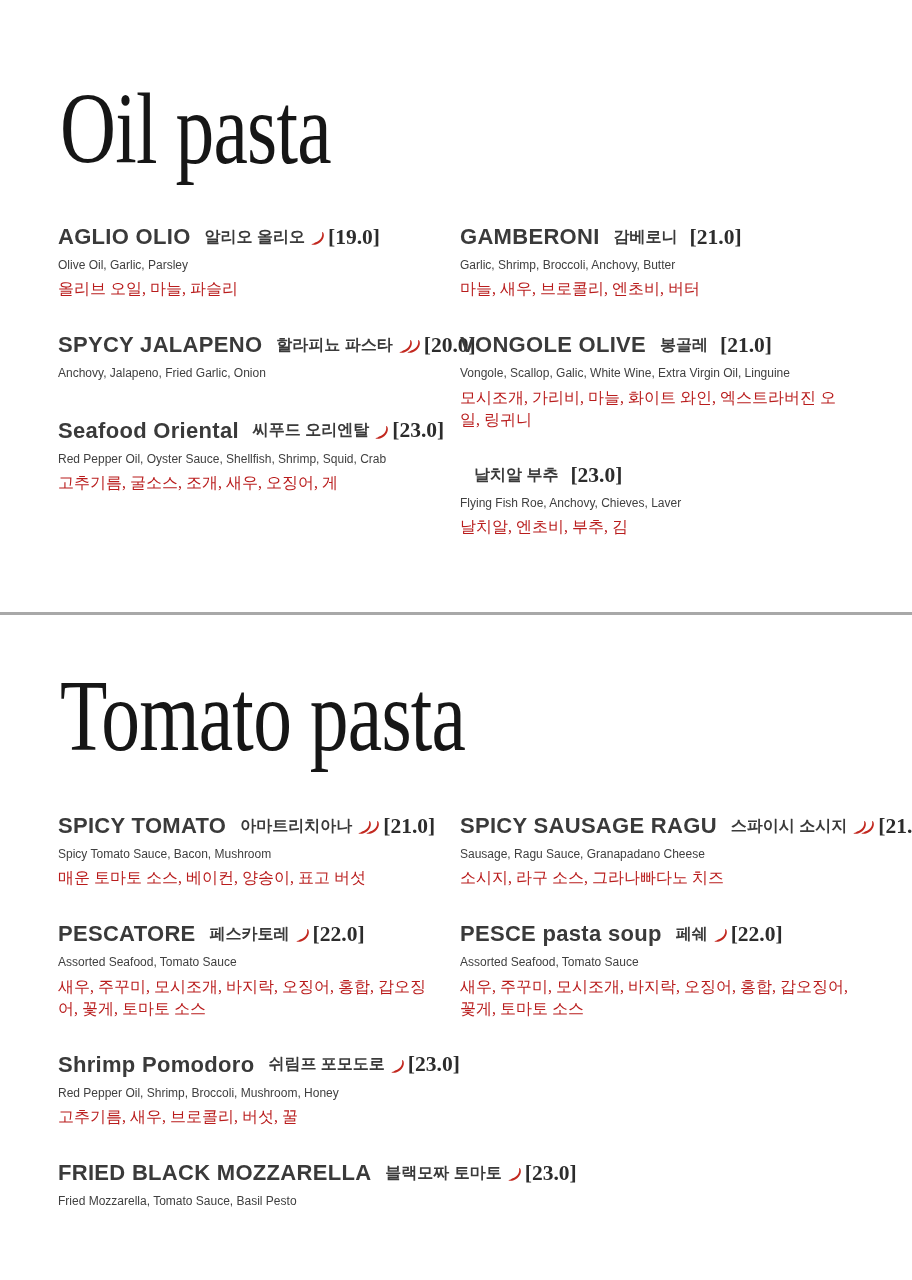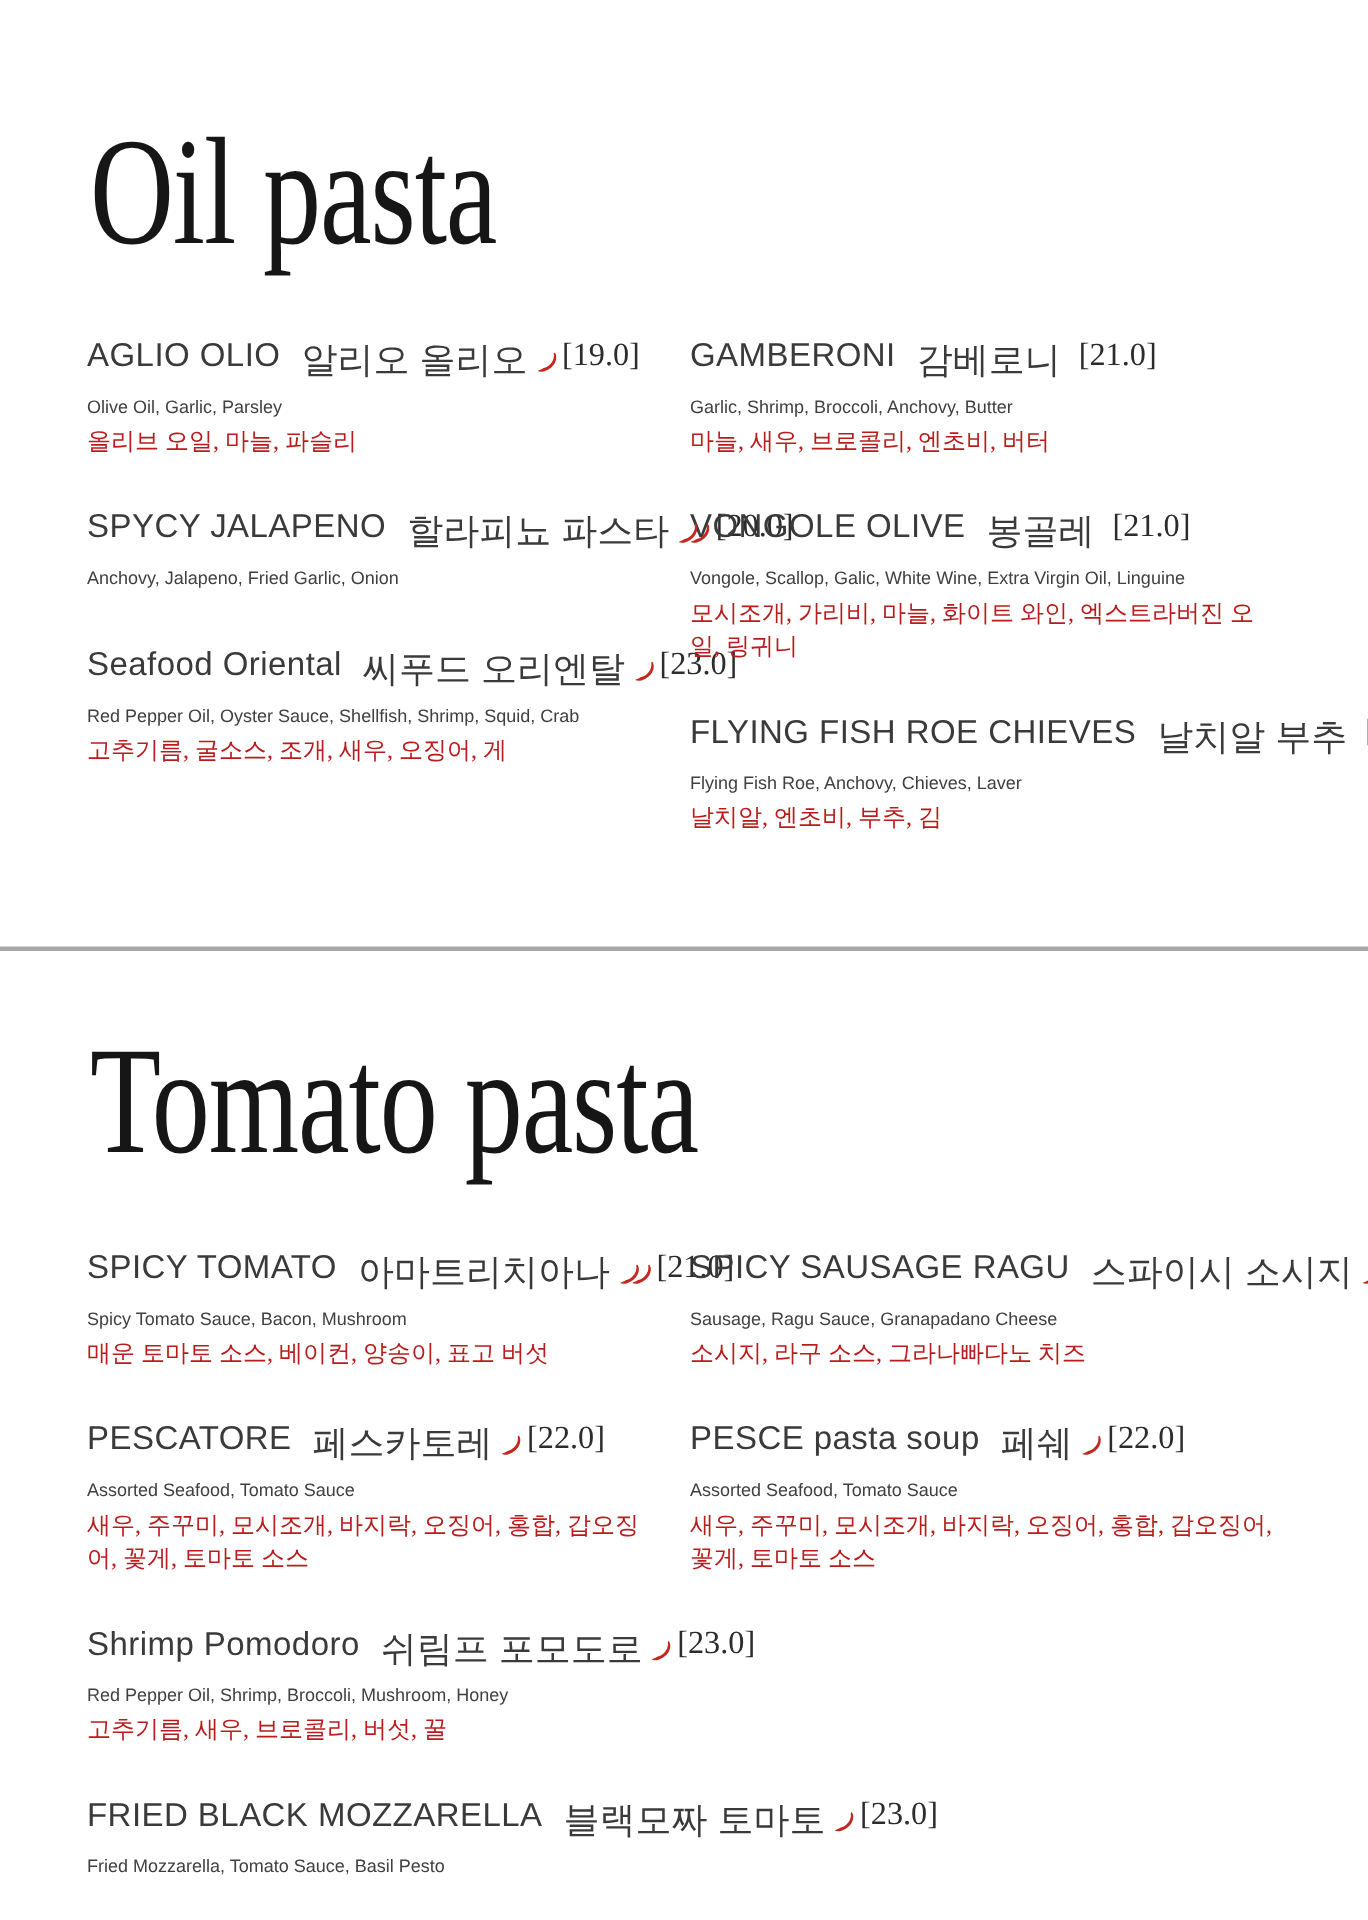--- a/index.html
+++ b/index.html
@@ -32,31 +32,32 @@
   .menu-grid {
     display: grid;
     grid-template-columns: 402px 1fr;
     align-items: start;
   }
   .col { display: flex; flex-direction: column; }
 
   .item { margin-bottom: 31px; }
   .item-head {
     display: flex;
-    align-items: flex-start;
+    align-items: center;
     white-space: nowrap;
     margin-bottom: 7px;
+    font-weight: bold;
   }
   .name-en {
     font-size: 22px;
     letter-spacing: 0.3px;
     color: #3a3a3a;
   }
   .name-kr {
-    font-size: 24px;
+    font-size: 16px;
     color: #3a3a3a;
     margin-left: 14px;
   }
   .chilis {
     color: #c2281f;
     margin-left: 5px;
     display: inline-flex;
     align-items: flex-end;
     align-self: center;
     transform: translateY(2px);
@@ -176,21 +177,20 @@
           <span class="name-kr">봉골레</span>
           <span class="chilis"></span>
           <span class="price">[21.0]</span>
         </div>
         <div class="desc-en">Vongole, Scallop, Galic, White Wine, Extra Virgin Oil, Linguine</div>
         <div class="desc-kr">모시조개, 가리비, 마늘, 화이트 와인, 엑스트라버진 오일, 링귀니</div>
       </div>
 
       <div class="item">
         <div class="item-head">
-          <span class="name-en">FLYING FISH ROE CHIEVES</span>
           <span class="name-kr">날치알 부추</span>
           <span class="chilis"></span>
           <span class="price">[23.0]</span>
         </div>
         <div class="desc-en">Flying Fish Roe, Anchovy, Chieves, Laver</div>
         <div class="desc-kr">날치알, 엔초비, 부추, 김</div>
       </div>
 
     </div>
   </div>

